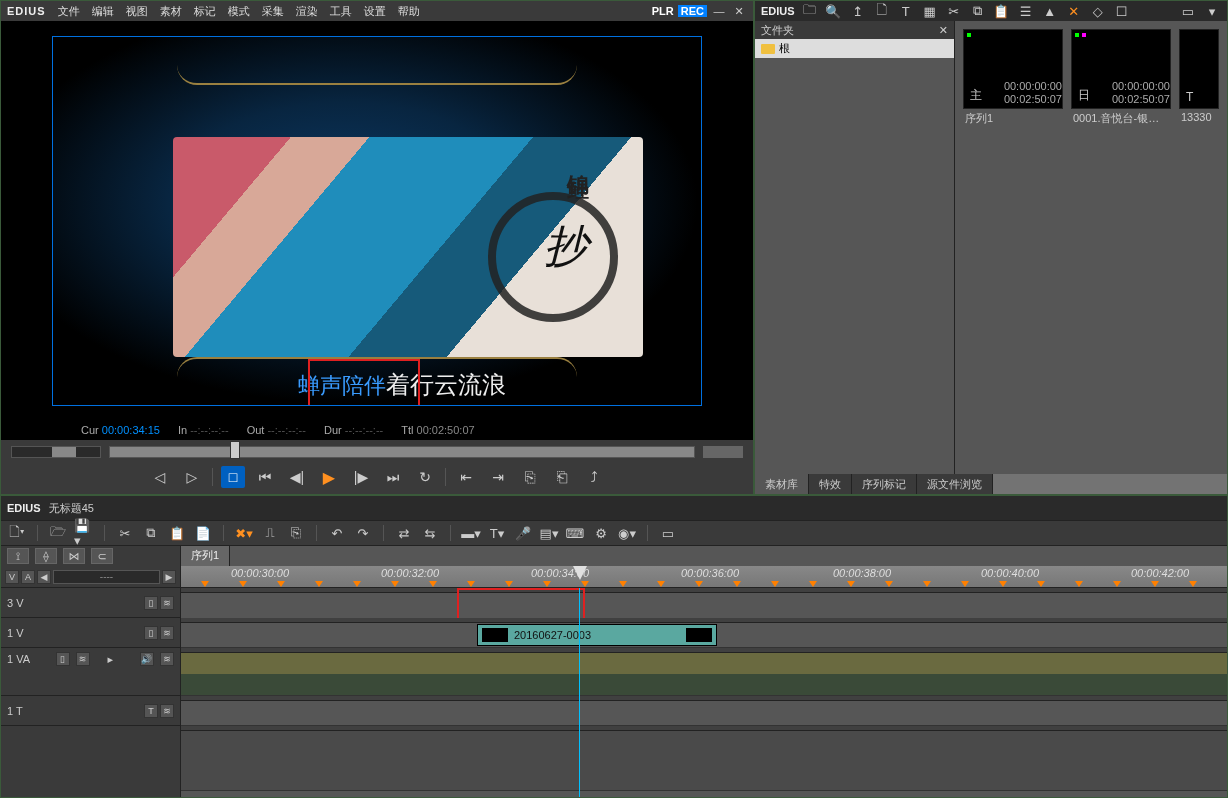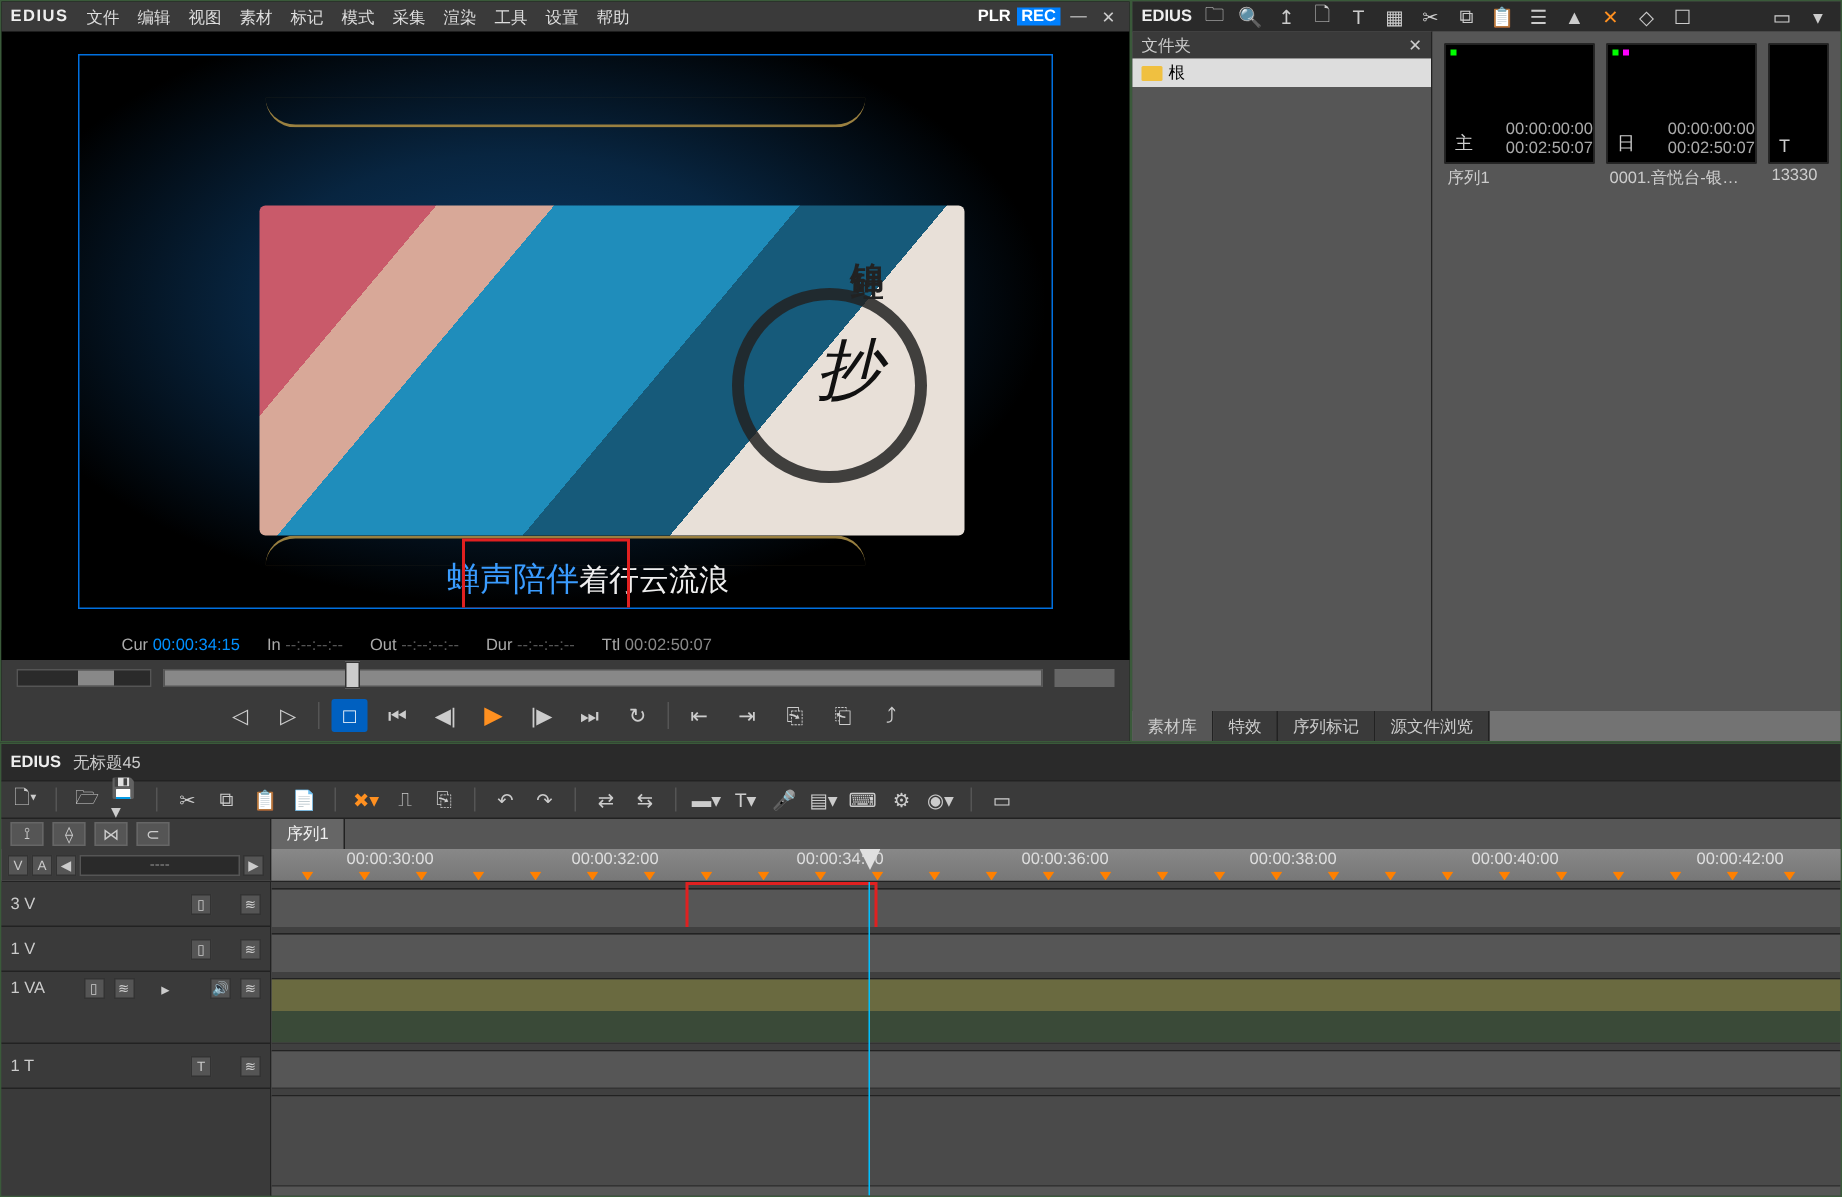--- a/index.html
+++ b/index.html
@@ -21,21 +21,21 @@
 .titlebar-art { position: absolute; left: 50%; transform: translateX(-50%); width: 400px; height: 20px; border-bottom: 2px solid #9a8040; border-radius: 0 0 200px 200px; }
 .titlebar-art.top { top: 28px; }
 .titlebar-art.bot { bottom: 28px; border-bottom: none; border-top: 2px solid #9a8040; border-radius: 200px 200px 0 0; }
 .pic { position: absolute; left: 120px; top: 100px; width: 470px; height: 220px; background: linear-gradient(130deg, #c95a6a 0 18%, #d8a898 18% 30%, #1f8dbb 30% 55%, #165a7a 55% 70%, #e8e0d8 70% 100%); border-radius: 4px; filter: blur(0.3px); }
 .ink-circle { position: absolute; right: 25px; top: 55px; width: 130px; height: 130px; border: 8px solid #222; border-radius: 50%; opacity: .85; }
 .cn-vert { position: absolute; right: 50px; top: 20px; writing-mode: vertical-rl; font-size: 22px; color: #222; font-weight: bold; letter-spacing: 4px; }
 .cn-brush { position: absolute; right: 55px; top: 80px; font-size: 44px; color: #111; font-style: italic; font-family: "KaiTi", serif; }
 .subtitle-wrap { position: absolute; left: 245px; bottom: 4px; display: flex; align-items: baseline; }
 .red-box { position: absolute; left: 255px; bottom: -2px; width: 112px; height: 48px; border: 2px solid #e02020; }
 .sub-blue { color: #3a9cff; font-size: 22px; }
-.sub-white { color: #eee; font-size: 20px; text-align: right; }
+.sub-white { color: #eee; font-size: 24px; text-align: right; }
 .tc-bar { height: 20px; background: #000; display: flex; align-items: center; gap: 18px; padding: 0 80px; font-family: monospace; }
 .tc-bar span.lbl { color: #aaa; }
 .tc-bar span.val { color: #0090ff; }
 .tc-bar span.dim { color: #555; }
 .scrub { height: 24px; background: #3a3a3a; display: flex; align-items: center; padding: 0 10px; gap: 8px; }
 .scrub .thumb-track { width: 90px; height: 12px; background: #2a2a2a; border: 1px solid #555; position: relative; }
 .scrub .thumb-track .h { position: absolute; left: 40px; top: 0; width: 24px; height: 10px; background: #888; }
 .scrub .main-track { flex: 1; height: 12px; background: #888; position: relative; border: 1px solid #555; }
 .scrub .main-track .ph { position: absolute; top: -6px; left: 120px; width: 10px; height: 18px; background: #ccc; border: 1px solid #333; }
 .scrub .end { width: 40px; height: 12px; background: #666; }
@@ -75,27 +75,27 @@
 .tlicon { width: 20px; height: 20px; display: inline-flex; align-items: center; justify-content: center; color: #ccc; font-size: 13px; }
 .col-accent { color: #ff9020 !important; }
 .seq-tab-row { height: 20px; background: #565656; display: flex; }
 .seq-left { width: 180px; background: #3a3a3a; display: flex; align-items: center; padding: 0 6px; gap: 6px; border-right: 1px solid #222; }
 .mode-btn { width: 22px; height: 16px; background: #555; border: 1px solid #666; display: inline-flex; align-items: center; justify-content: center; color: #ccc; font-size: 11px; }
 .seq-tab { padding: 2px 10px; background: #666; color: #eee; border-right: 1px solid #222; }
 .ruler-row { height: 22px; display: flex; background: #7a7a7a; border-bottom: 1px solid #222; }
 .ruler-left { width: 180px; background: #3a3a3a; display: flex; align-items: center; border-right: 1px solid #222; padding: 0 4px; gap: 2px; }
 .tick-sel { flex: 1; height: 14px; background: #2a2a2a; border: 1px solid #555; color: #888; text-align: center; font-size: 10px; }
 .ruler-main { flex: 1; position: relative; font-family: monospace; font-size: 10px; color: #ddd; overflow: hidden; background: linear-gradient(#888, #777); }
-.ruler-main .tick-label { position: absolute; top: 1px; }
+.ruler-main .tick-label { position: absolute; top: 1px; font-style: italic; }
 .ruler-main .marker { position: absolute; bottom: 0; width: 8px; height: 6px; background: #ff8000; clip-path: polygon(0 0, 100% 0, 50% 100%); }
 .playhead { position: absolute; top: 0; width: 0; height: 100%; border-left: 1px solid #00c0ff; z-index: 50; }
 .playhead-ruler { position: absolute; top: 0; left: 392px; width: 14px; height: 14px; background: #e0e0e0; clip-path: polygon(0 0, 100% 0, 50% 100%); z-index: 60; }
 .tracks { flex: 1; display: flex; position: relative; }
 .track-headers { width: 180px; background: #3a3a3a; border-right: 1px solid #222; display: flex; flex-direction: column; }
-.track-head { border-bottom: 1px solid #222; display: flex; align-items: center; padding: 0 6px; gap: 19px; color: #ccc; position: relative; }
+.track-head { border-bottom: 1px solid #222; display: flex; align-items: center; padding: 0 6px; gap: 2px; color: #ccc; position: relative; }
 .track-head.h1 { height: 30px; }
 .track-head.h2 { height: 48px; flex-direction: row; align-items: flex-start; padding-top: 4px; gap: 2px; }
 .tiny { width: 14px; height: 14px; background: #555; display: inline-flex; align-items: center; justify-content: center; font-size: 9px; color: #ccc; border: 1px solid #333; }
 .tiny.right { margin-left: auto; }
 .row2 { display: flex; gap: 6px; width: 100%; align-items: center; }
 .track-area { flex: 1; position: relative; background: #565656; overflow: hidden; }
 .track-lane { position: absolute; left: 0; right: 0; border-bottom: 1px solid #333; }
 .lane-v { background: #565656; }
 .lane-va { background: linear-gradient(#6a6a40 0 50%, #3a4a38 50% 100%); }
 .clip { position: absolute; height: 22px; border: 1px solid #000; display: flex; align-items: center; padding: 0 4px; font-size: 10px; color: #111; overflow: hidden; }
@@ -382,20 +382,27 @@
         </div>
       </div>
 
       <div class="track-area">
         <div class="playhead" style="left:398px"></div>
 
         <div class="thin-line" style="top:0"></div>
         <div class="red-box2" style="left:276px;top:0;width:128px;height:34px"></div>
 
         <div class="thin-line" style="top:30px"></div>
+        <div class="track-lane lane-v" style="top:35px;height:25px">
+          <div class="clip nsel" style="left:296px;width:240px;top:1px">
+            <span class="blk"></span>
+            <span>20160627-0003</span>
+            <span class="blk end"></span>
+          </div>
+        </div>
 
         <div class="thin-line" style="top:60px"></div>
         <div class="track-lane lane-va" style="top:65px;height:43px"></div>
 
         <div class="thin-line" style="top:108px"></div>
         <div class="track-lane lane-v" style="top:113px;height:25px"></div>
         <div class="thin-line" style="top:138px"></div>
         <div class="track-lane" style="top:143px;height:60px;background:#4a4a4a"></div>
       </div>
     </div>

